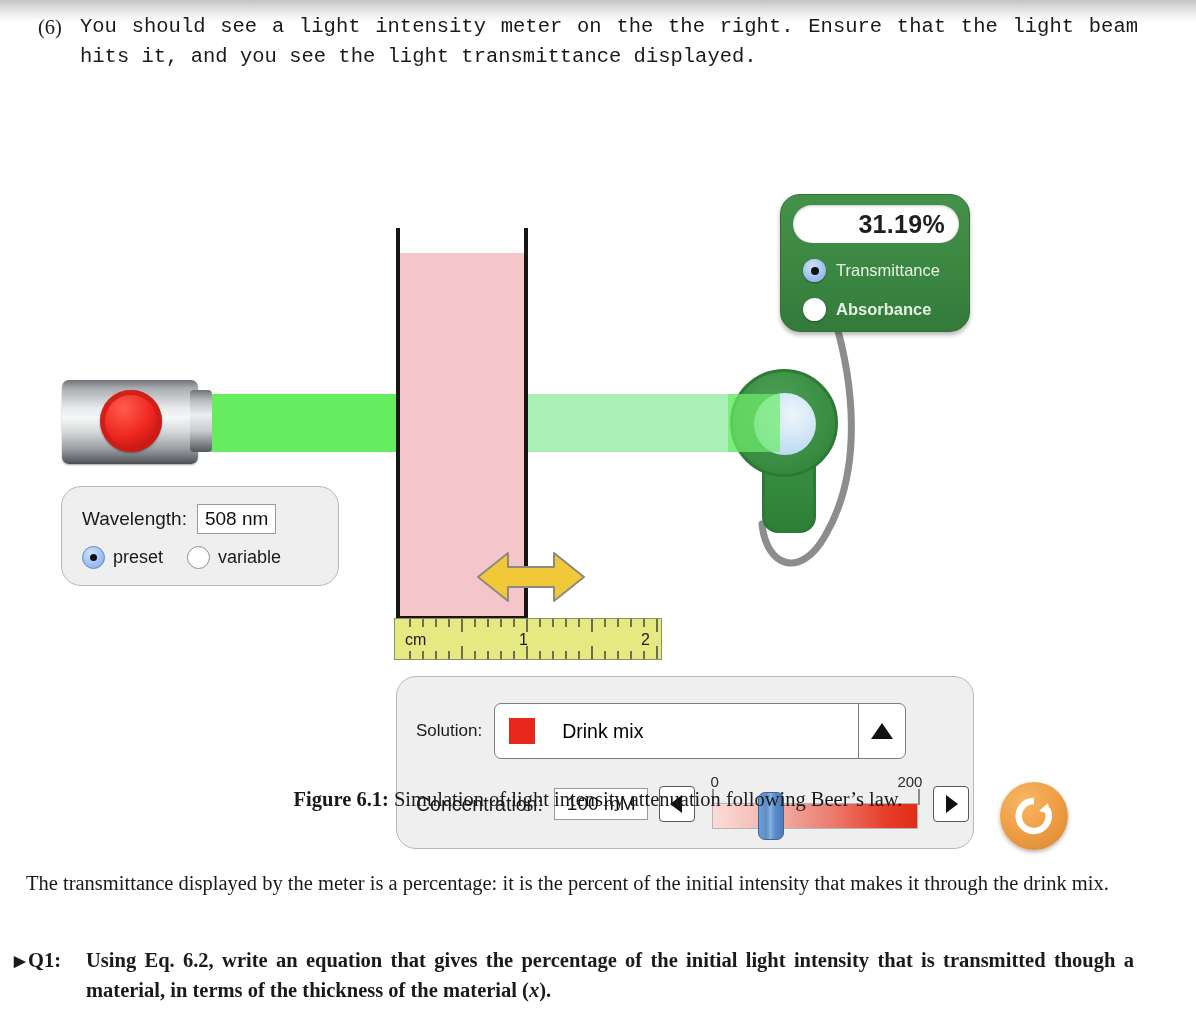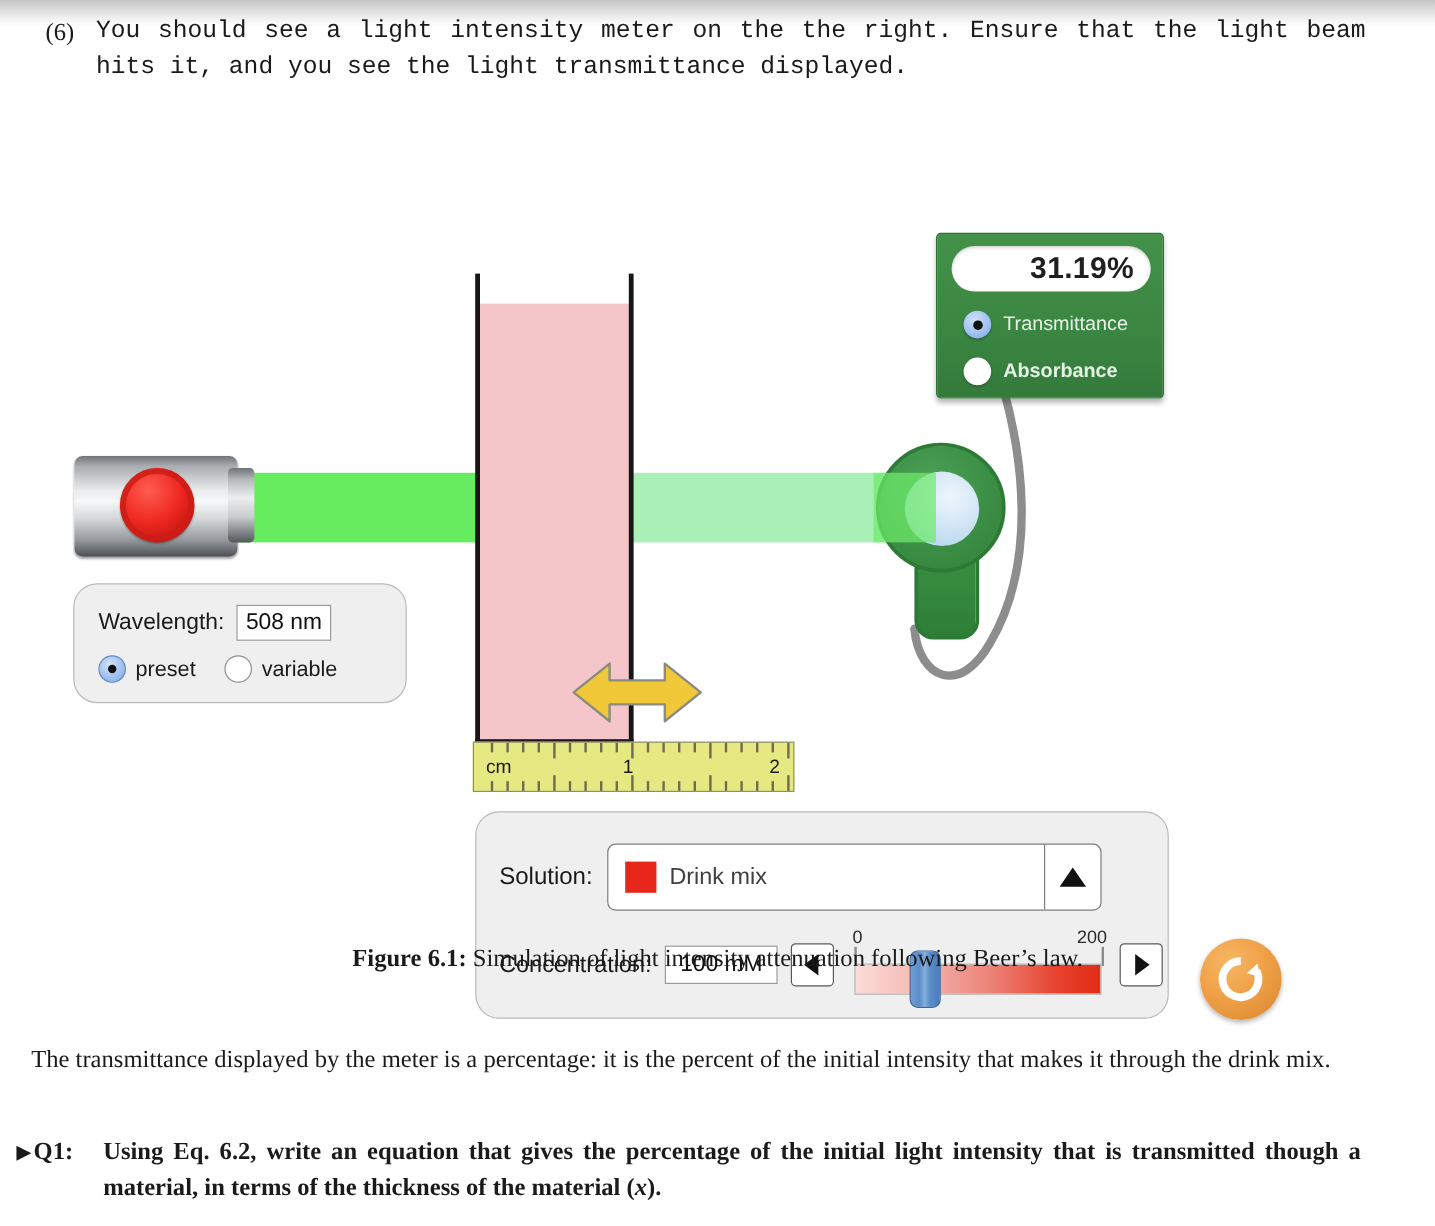--- a/index.html
+++ b/index.html
@@ -85,21 +85,21 @@
     background:radial-gradient(circle at 42% 34%, #4ea257 0%, #3d9247 46%, #328039 100%);
     border:3px solid #2d7a35; box-sizing:border-box; }
   .probe-lens{ position:absolute; left:754px; top:305px; width:62px; height:62px;
     border-radius:50%;
     background:radial-gradient(circle at 62% 34%, #eef6fc 0%, #d6e8f7 38%, #bcd8ef 75%, #adcfe9 100%); }
   .probe-beamtip{ position:absolute; left:728px; top:306px; width:52px; height:58px;
     background:rgba(110,236,105,.72); }
 
   
   .meter{ position:absolute; left:780px; top:106px; width:190px; height:138px;
-    border-radius:4px;
+    border-radius:20px;
     background:linear-gradient(to bottom,#44914a 0%,#3b8742 55%,#347a3b 100%);
     box-shadow:0 3px 4px rgba(0,0,0,.28);
     border:1px solid #2f7034; box-sizing:border-box;
     font-family:"Liberation Sans", sans-serif;
   }
   .meter-readout{ position:absolute; left:12px; top:10px; width:166px; height:38px;
     background:#ffffff; border-radius:19px;
     box-shadow:inset 0 1px 3px rgba(0,0,0,.22);
     display:flex; align-items:center; justify-content:flex-end;
     padding-right:14px; box-sizing:border-box;
@@ -131,26 +131,26 @@
   .wl-opt{ display:flex; align-items:center; gap:8px; font-size:18px; color:#1a1a1a; }
   .radio-sm{ width:21px; height:21px; border-radius:50%; background:#ffffff;
     border:1px solid #8f8f8f; display:flex; align-items:center; justify-content:center; flex:none; }
   .radio-sm.sel{ background:radial-gradient(circle at 40% 32%, #d4e3f8 0%, #9dbff0 60%, #7aa8e8 100%);
     border-color:#5b87c8; }
   .radio-sm.sel::after{ content:""; width:7px; height:7px; border-radius:50%; background:#111; }
 
   
   #sol-panel{ left:396px; top:588px; width:578px; height:173px; }
   .sol-row{ position:absolute; left:19px; top:26px; display:flex; align-items:center; gap:12px; }
-  .sol-label{ font-size:20px; color:#1a1a1a; }
+  .sol-label{ font-size:17px; color:#1a1a1a; }
   .sol-select{ width:412px; height:56px; background:#ffffff;
     border:1px solid #7d7d7d; border-radius:7px; display:flex; align-items:center;
     box-sizing:border-box; overflow:hidden; }
   .sol-swatch{ width:26px; height:26px; background:#e8271c; margin-left:14px; flex:none; }
-  .sol-name{ font-size:19.5px; margin-left:11px; color:#404040; flex:1; }
+  .sol-name{ font-size:19.5px; margin-left:27px; color:#000000; flex:1; }
   .sol-caret{ width:46px; height:100%; border-left:1px solid #7d7d7d;
     display:flex; align-items:center; justify-content:center; flex:none; }
 
   .conc-row{ position:absolute; left:19px; top:100px; display:flex; align-items:center; gap:11px; }
   .conc-label{ font-size:19.5px; color:#1a1a1a; }
   .conc-value{ background:#ffffff; border:1px solid #9a9a9a;
     padding:4px 12px; font-size:19px; color:#111; }
   .step-btn{ width:34px; height:34px; background:#ffffff; border:1px solid #5a5a5a;
     border-radius:4px; display:flex; align-items:center; justify-content:center; flex:none; }
 

